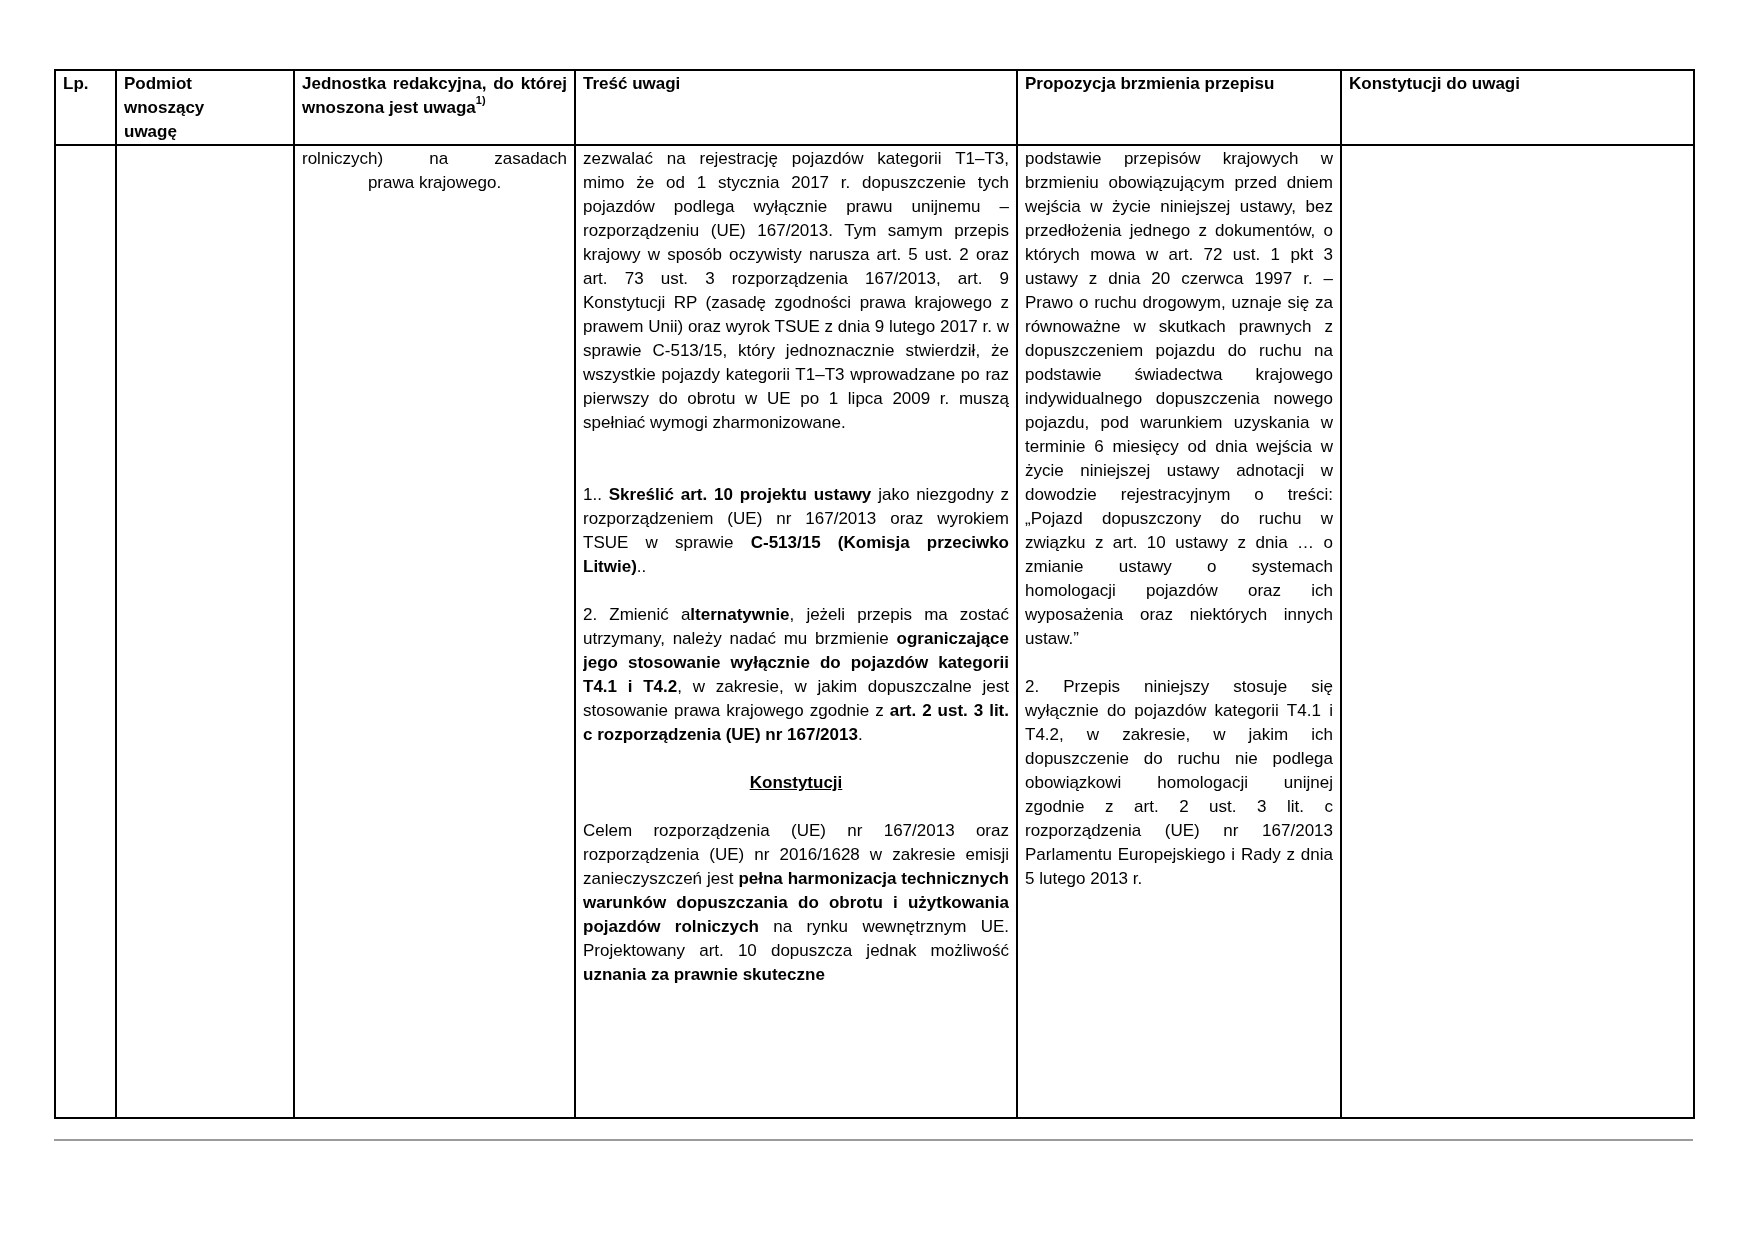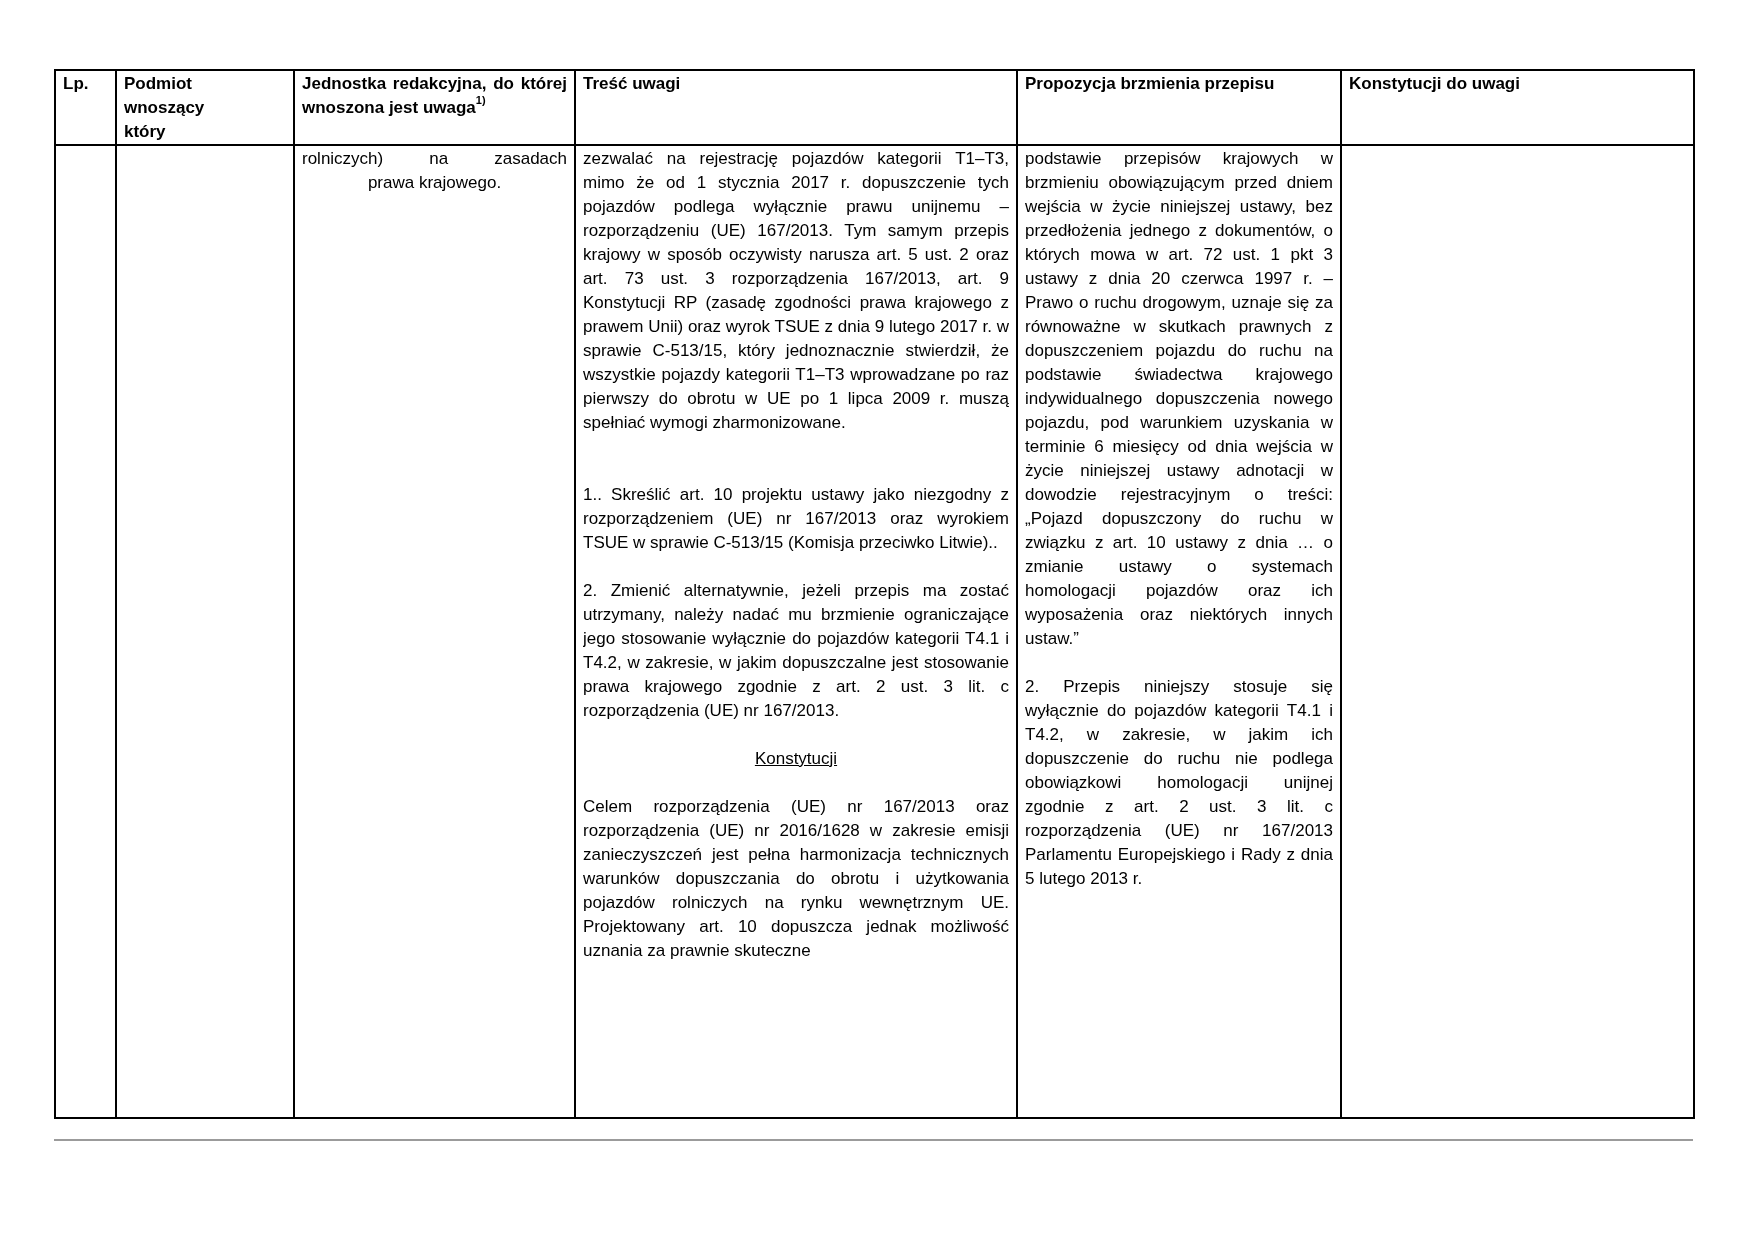--- a/index.html
+++ b/index.html
@@ -27,21 +27,21 @@
     font-weight:normal;
   }
   thead th { font-weight:bold; }
   thead .hwrap { min-height:70px; }
   .w110 { max-width:118px; }
   .body-row .clip { height:970px; overflow:hidden; }
   .para { text-align:justify; }
   .para.left { text-align:center; }
   .para.jl { text-align:justify; text-align-last:justify; }
   .spacer { height:24px; }
-  .b { font-weight:normal; }
+  .b { font-weight:bold; }
   .u { text-decoration:underline; }
   sup.fn { font-size:11px; line-height:1; position:relative; top:-1px; vertical-align:top; font-weight:bold; }
   .page-break-line {
     position:absolute; left:54px; top:1139px;
     width:1639px; height:2px; background:#9b9b9b;
   }
 </style>
 </head>
 <body>
 
@@ -55,21 +55,21 @@
       <col style="width:442px">
       <col style="width:324px">
       <col style="width:353px">
     </colgroup>
     <thead>
       <tr class="header-row">
         <th>
           <div class="hwrap">Lp.</div>
         </th>
         <th>
-          <div class="hwrap w110">Podmiot wnoszący który</div>
+          <div class="hwrap w110">Podmiot wnoszący uwagę</div>
         </th>
         <th>
           <div class="hwrap">
               <div class="para"><span>Jednostka redakcyjna, do której wnoszona jest uwaga</span><sup class="fn">1)</sup></div>
             </div>
         </th>
         <th>
           <div class="hwrap">Treść uwagi</div>
         </th>
         <th>

